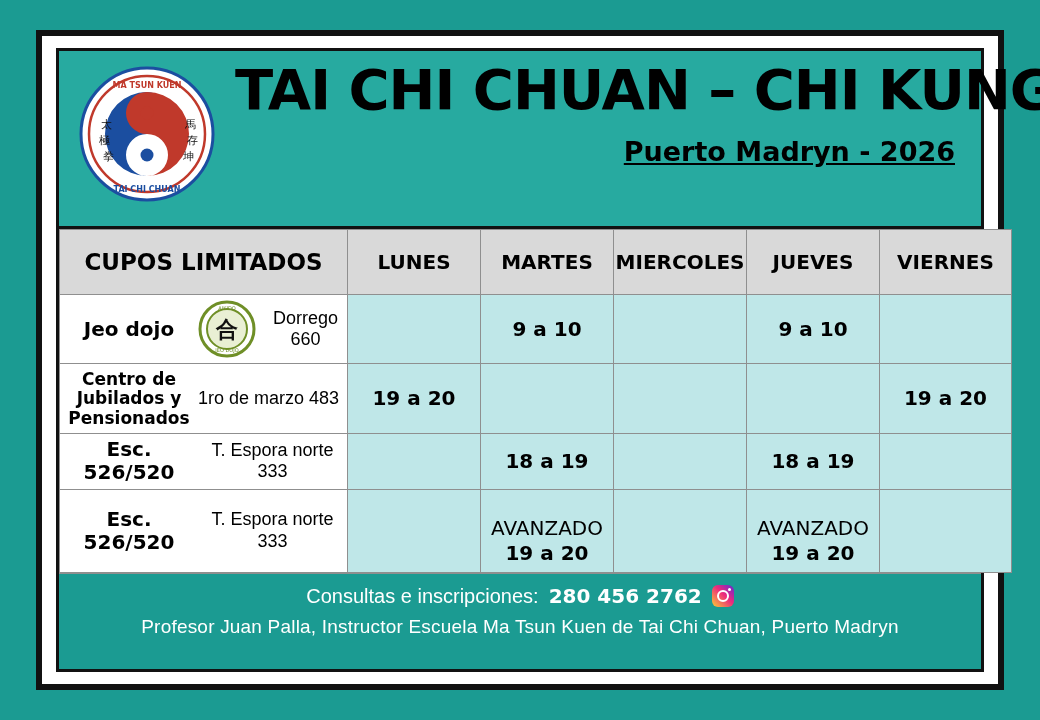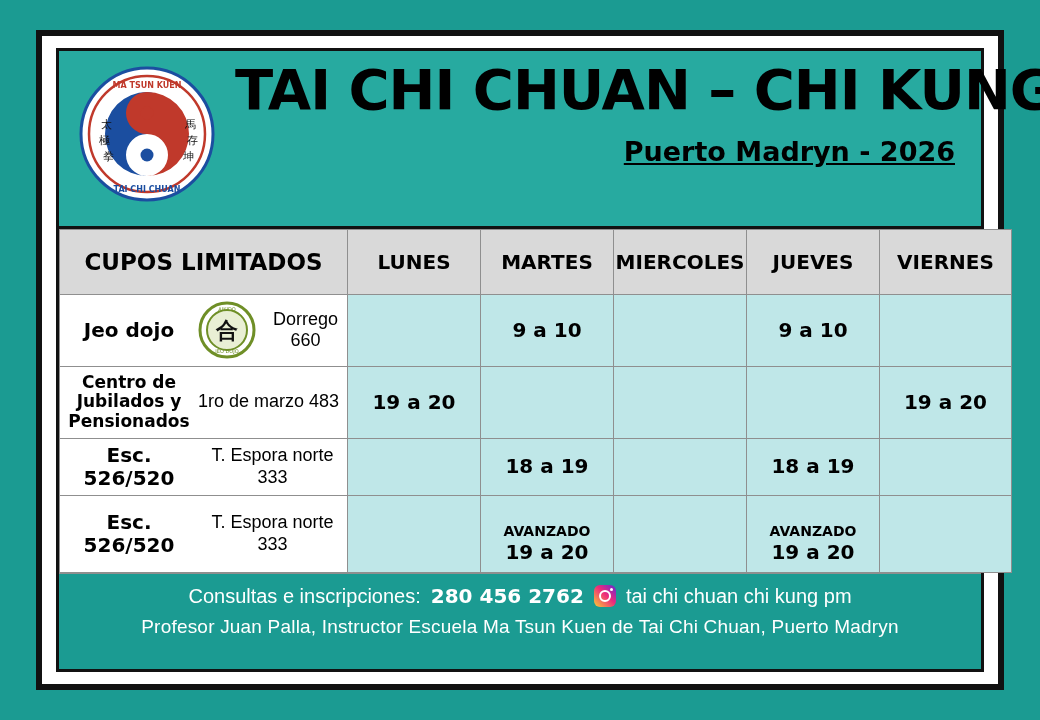--- a/index.html
+++ b/index.html
@@ -147,22 +147,22 @@
   .slot {
     background: #bfe7e8;
     font-family: "DejaVu Sans", sans-serif;
     font-weight: bold;
     font-size: 20px;
     color: #000;
     line-height: 1.25;
   }
   .slot .lvl {
     display: block;
-    font-size: 14px;
-    font-weight: bold;
+    font-size: 20px;
+    font-weight: normal;
     margin-top: 20px;
   }
 
   
   .footer {
     background: #1b9b92;
     flex: none;
     height: 96px;
     color: #ffffff;
     text-align: center;
@@ -340,20 +340,19 @@
             </tr>
           </tbody>
         </table>
       </div>
 
       <div class="footer">
         <div class="foot-line1">
           <span>Consultas e inscripciones:</span>
           <span class="phone">280 456 2762</span>
           <span class="ig-icon"></span>
-          <span>tai chi chuan chi kung pm</span>
         </div>
         <div class="foot-line2">Profesor  Juan Palla, Instructor  Escuela  Ma Tsun Kuen de Tai Chi Chuan,  Puerto  Madryn</div>
       </div>
 
     </div>
   </div>
 </div>
 
 </body></html>

